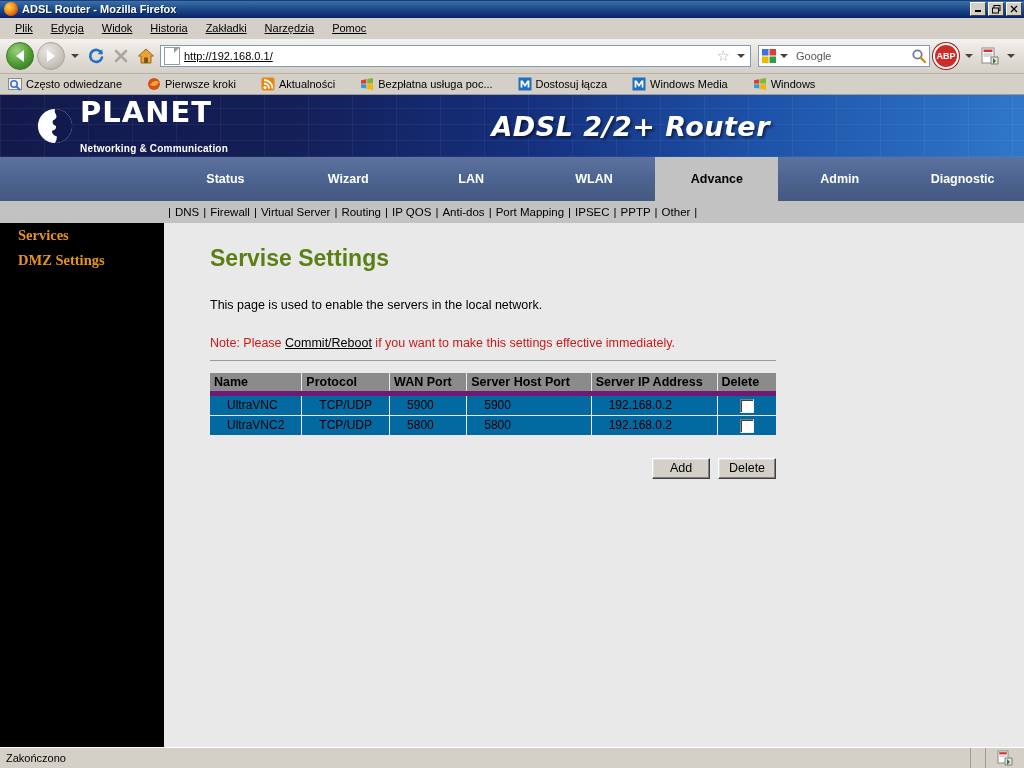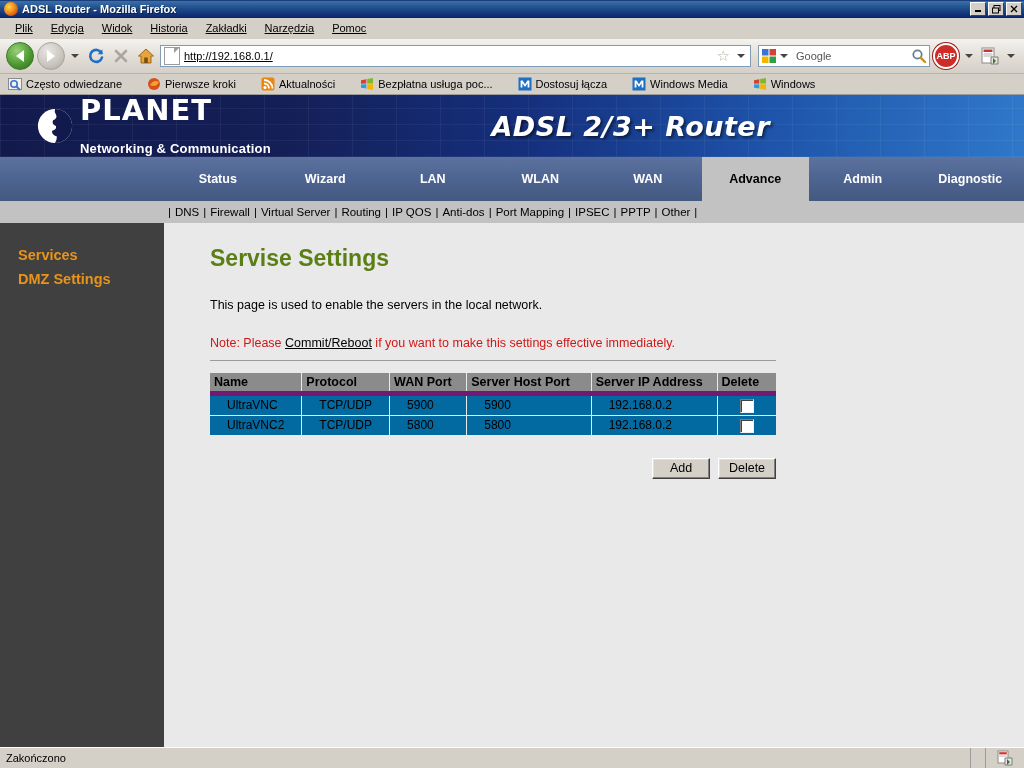--- a/index.html
+++ b/index.html
@@ -88,21 +88,21 @@
   #banner:before{content:"";position:absolute;inset:0;
     background:
       repeating-linear-gradient(90deg,rgba(255,255,255,.05) 0 1px,transparent 1px 44px),
       repeating-linear-gradient(0deg,rgba(255,255,255,.05) 0 1px,transparent 1px 16px);
     pointer-events:none;}
   #logo-wrap{display:flex;align-items:center;margin-left:36px;position:relative;z-index:2;}
   #logo-moon{width:38px;height:38px;flex:0 0 38px;}
   #logo-txt{margin-left:6px;}
   #logo-name{color:#fff;font-size:29px;font-weight:bold;letter-spacing:1px;line-height:1;
     font-family:"DejaVu Sans",sans-serif;}
-  #logo-sub{color:#fff;font-size:13px;font-weight:bold;letter-spacing:.2px;margin-top:16px;}
+  #logo-sub{color:#fff;font-size:10px;font-weight:bold;letter-spacing:.2px;margin-top:16px;}
   #banner-title{
     position:absolute;right:254px;top:50%;transform:translateY(-50%);
     color:#fff;font-size:27px;font-weight:bold;font-style:italic;
     font-family:"DejaVu Sans",sans-serif;letter-spacing:.5px;
     text-shadow:2px 2px 3px rgba(0,0,0,.55);z-index:2;white-space:nowrap;
   }
   
   #navtabs{height:44px;flex:0 0 44px;display:flex;align-items:stretch;
     background:linear-gradient(180deg,#5a6f9c 0%,#4d6punk 0%,#4e6593 40%,#43587f 100%);
     background:linear-gradient(180deg,#5d729e 0%,#4e6593 45%,#44597f 100%);
@@ -110,21 +110,21 @@
   .navtab{flex:1 1 0;display:flex;align-items:center;justify-content:center;
     color:#fff;font-size:12.5px;font-weight:bold;white-space:nowrap;}
   .navtab.active{background:#c2c2c2;color:#000;}
   
   #submenu{height:22px;flex:0 0 22px;background:#c2c2c2;display:flex;align-items:center;
     padding-left:164px;box-sizing:border-box;font-size:11.5px;color:#000;}
   #submenu .sep{padding:0 4px;color:#000;}
   #submenu .sm{white-space:nowrap;}
   
   #pagebody{flex:1 1 auto;display:flex;min-height:0;background:#e9e9e9;}
-  #sidebar{width:164px;flex:0 0 164px;background:#404040;padding-top:20px;box-sizing:border-box;}
+  #sidebar{width:164px;flex:0 0 164px;background:#000000;box-sizing:border-box;font-family:Liberation Serif, serif;}
   .side-item{color:#e8941a;font-size:14.5px;font-weight:bold;padding:4px 0 4px 18px;white-space:nowrap;}
   #content{flex:1 1 auto;padding:22px 0 0 46px;box-sizing:border-box;min-width:0;}
   #page-h1{color:#5a7f14;font-size:23px;font-weight:bold;margin:0 0 26px 0;}
   #page-desc{font-size:12.5px;color:#000;margin-bottom:24px;}
   #page-note{font-size:12.5px;color:#d01717;margin-bottom:10px;}
   #page-note a{color:#000000;text-decoration:underline;}
   #note-rule{width:566px;height:1px;background:#9b9b9b;margin-bottom:12px;}
   
   table#svc{border-collapse:collapse;width:566px;font-size:12px;}
   table#svc th{
@@ -321,38 +321,35 @@
       <div id="logo-wrap">
         <svg id="logo-moon" viewBox="0 0 40 40">
           <circle cx="20" cy="20" r="18" fill="#fff"></circle>
           <path d="M20,2 A18,18 0 0,1 20,38 A13,13 0 0,0 22,31 Q16,29 17,25 Q22,24 21,20 Q16,18 18,14 Q23,12 21,8 Q19,5 20,2 Z" fill="#121a4d"></path>
         </svg>
         <div id="logo-txt">
           <div id="logo-name">PLANET</div>
           <div id="logo-sub">Networking &amp; Communication</div>
         </div>
       </div>
-      <div id="banner-title">ADSL 2/3+ Router</div>
+      <div id="banner-title">ADSL 2/2+ Router</div>
     </div>
 
     <div id="navtabs">
       <div class="navtab">
           <span>Status</span>
         </div>
       <div class="navtab">
           <span>Wizard</span>
         </div>
       <div class="navtab">
           <span>LAN</span>
         </div>
       <div class="navtab">
           <span>WLAN</span>
-        </div>
-      <div class="navtab">
-          <span>WAN</span>
         </div>
       <div class="navtab active">
           <span>Advance</span>
         </div>
       <div class="navtab">
           <span>Admin</span>
         </div>
       <div class="navtab">
           <span>Diagnostic</span>
         </div>

